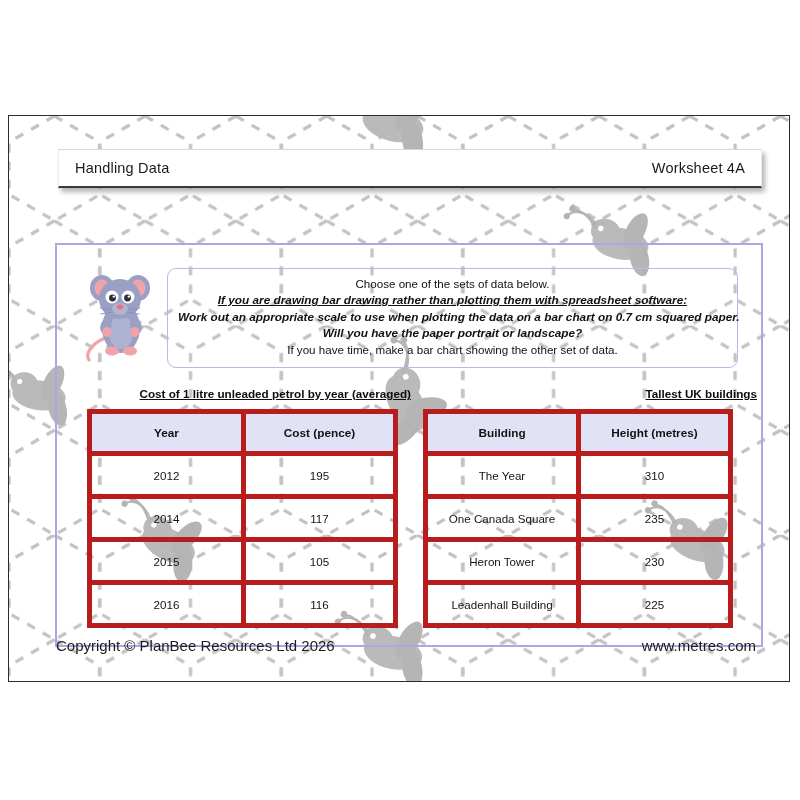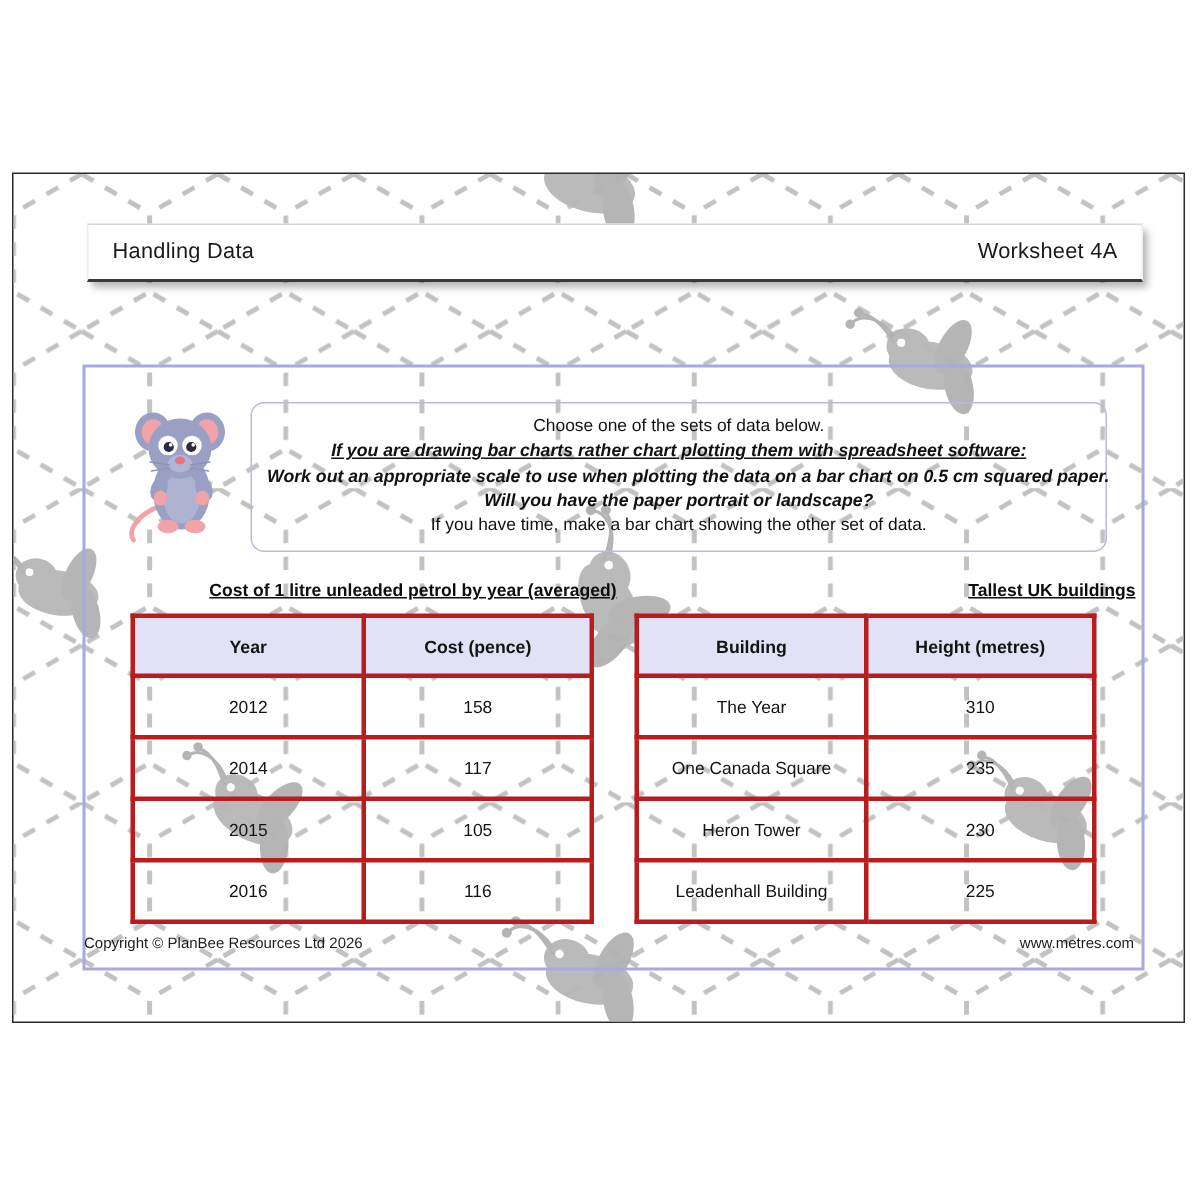--- a/index.html
+++ b/index.html
@@ -134,21 +134,21 @@
   table.data-table {
     border-collapse: collapse;
     background: transparent;
     table-layout: fixed;
   }
   #table-left  { width: 306px; margin-left: 16px; }
   #table-right { width: 305px; margin-left: 6px;  }
 
   table.data-table th,
   table.data-table td {
-    border: 3px solid #b91c1c;
+    border: 5px solid #b91c1c;
     text-align: center;
     vertical-align: middle;
     height: 38px;
     font-size: 11.6px;
     color: #131313;
     font-weight: normal;
     padding: 0 2px;
   }
   table.data-table thead th {
     background: #e2e2f6;
@@ -165,23 +165,24 @@
   #footer {
     position: absolute;
     left: 47px; top: 508px;
     width: 700px;
     display: flex;
     justify-content: space-between;
     align-items: baseline;
     z-index: 5;
   }
   #footer span {
-    font-size: 10px;
+    font-size: 15px;
     color: #1d1d1d;
     white-space: nowrap;
+    margin-top: 13px;
   }
 </style>
 </head>
 <body>
 
 <div id="page-sheet">
 
   <svg id="watermark-hex" viewBox="0 0 782 567" preserveAspectRatio="none">
     <defs>
       <pattern id="hexpat" width="182" height="210" patternUnits="userSpaceOnUse">
@@ -261,43 +262,43 @@
       <g stroke="#8e93b6" stroke-width="1" fill="none" stroke-linecap="round">
         <path d="M30 44 L 17 42"></path>
         <path d="M30 46 L 18 48"></path>
         <path d="M44 44 L 57 42"></path>
         <path d="M44 46 L 56 48"></path>
       </g>
     </svg>
 
     <div id="instruction-box">
       <p>Choose one of the sets of data below.</p>
-      <p class="bold-ital-und">If you are drawing bar charts rather chart plotting them with spreadsheet software:</p>
-      <p class="bold-ital">Work out an appropriate scale to use when plotting the data on a bar chart on 0.5 cm squared paper.</p>
+      <p class="bold-ital-und">If you are drawing bar drawing rather than plotting them with spreadsheet software:</p>
+      <p class="bold-ital">Work out an appropriate scale to use when plotting the data on a bar chart on 0.7 cm squared paper.</p>
       <p class="bold-ital">Will you have the paper portrait or landscape?</p>
       <p>If you have time, make a bar chart showing the other set of data.</p>
     </div>
 
     <div class="table-block" id="table-block-left">
       <div class="table-title">Cost of 1 litre unleaded petrol by year (averaged)</div>
       <table class="data-table" id="table-left">
         <colgroup>
             <col class="c1">
             <col class="c2">
           </colgroup>
         <thead>
           <tr>
             <th>Year</th>
             <th>Cost (pence)</th>
           </tr>
         </thead>
         <tbody>
           <tr>
             <td>2012</td>
-            <td>158</td>
+            <td>195</td>
           </tr>
           <tr>
             <td>2014</td>
             <td>117</td>
           </tr>
           <tr>
             <td>2015</td>
             <td>105</td>
           </tr>
           <tr>

